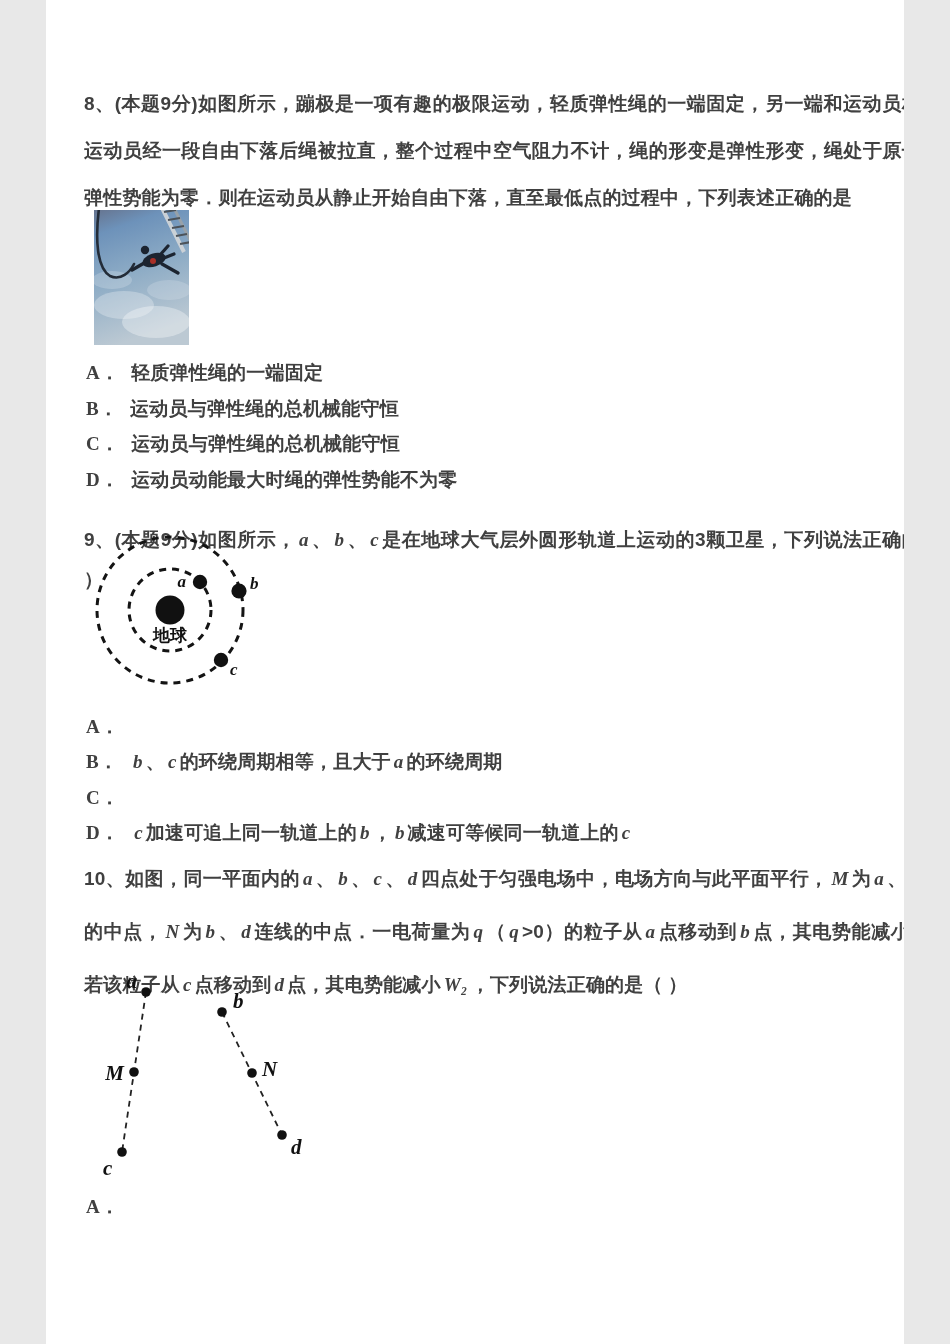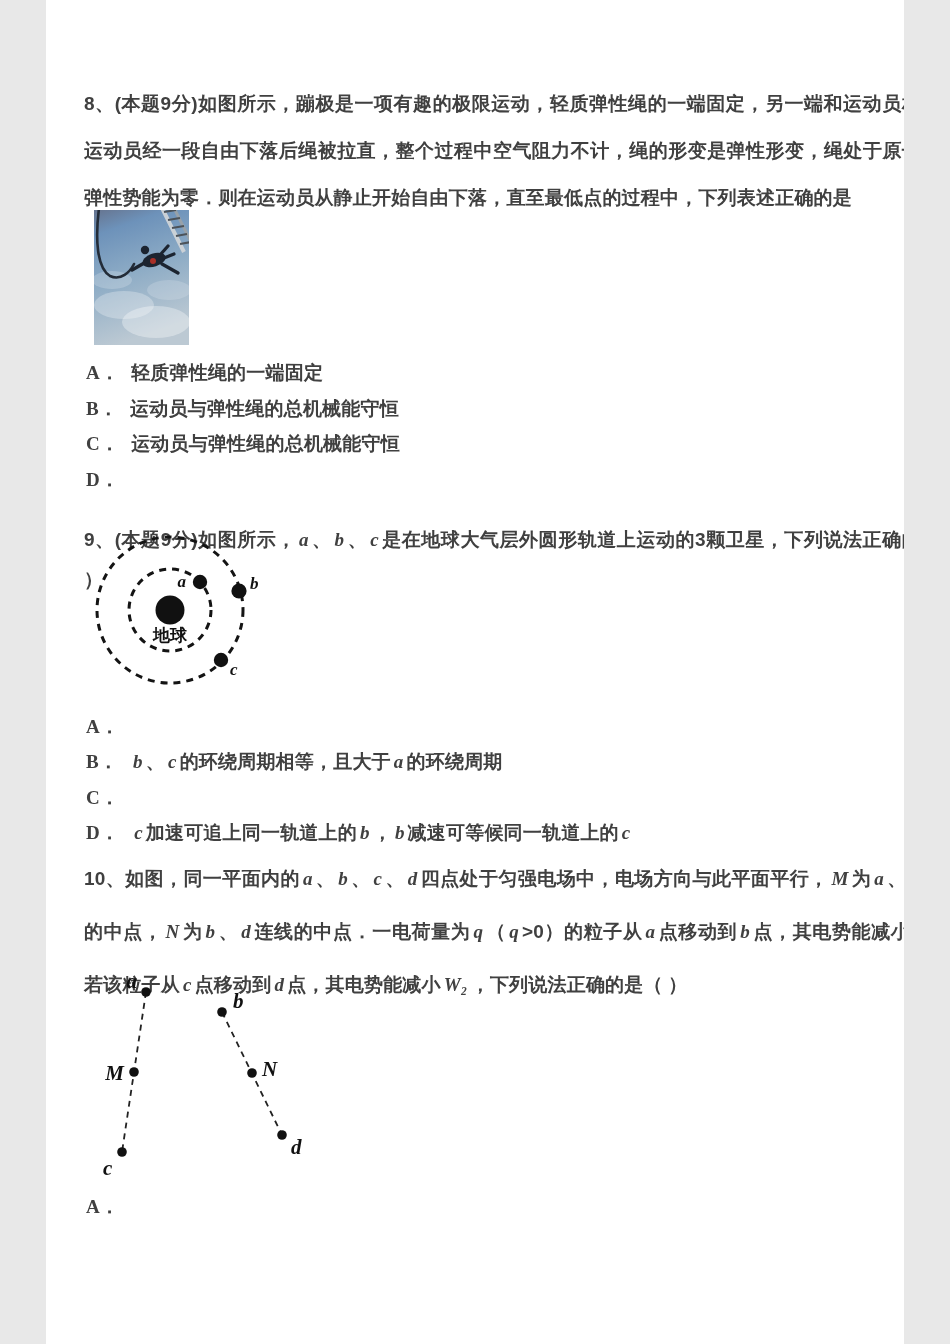--- a/index.html
+++ b/index.html
@@ -118,20 +118,21 @@
     <div class="opt">
       <span class="lbl">B．</span>
       <span>运动员与弹性绳的总机械能守恒</span>
     </div>
     <div class="opt">
       <span class="lbl">C．</span>
       <span>运动员与弹性绳的总机械能守恒</span>
     </div>
     <div class="opt">
       <span class="lbl">D．</span>
+      <span>运动员动能最大时绳的弹性势能不为零</span>
     </div>
   </div>
 
   <div class="para q9">9、(本题9分)如图所示，<i>a</i>、<i>b</i>、<i>c</i>是在地球大气层外圆形轨道上运动的3颗卫星，下列说法正确的是（ ）</div>
 
   <div class="fig fig-satellite">
     <svg width="216" height="170" viewBox="0 0 216 170">
       <circle cx="82" cy="79" r="41" fill="none" stroke="#141414" stroke-width="3" stroke-dasharray="7 6"></circle>
       <circle cx="82" cy="79" r="73" fill="none" stroke="#141414" stroke-width="3" stroke-dasharray="7 6"></circle>
       <circle cx="82" cy="79" r="14.5" fill="#111111"></circle>

